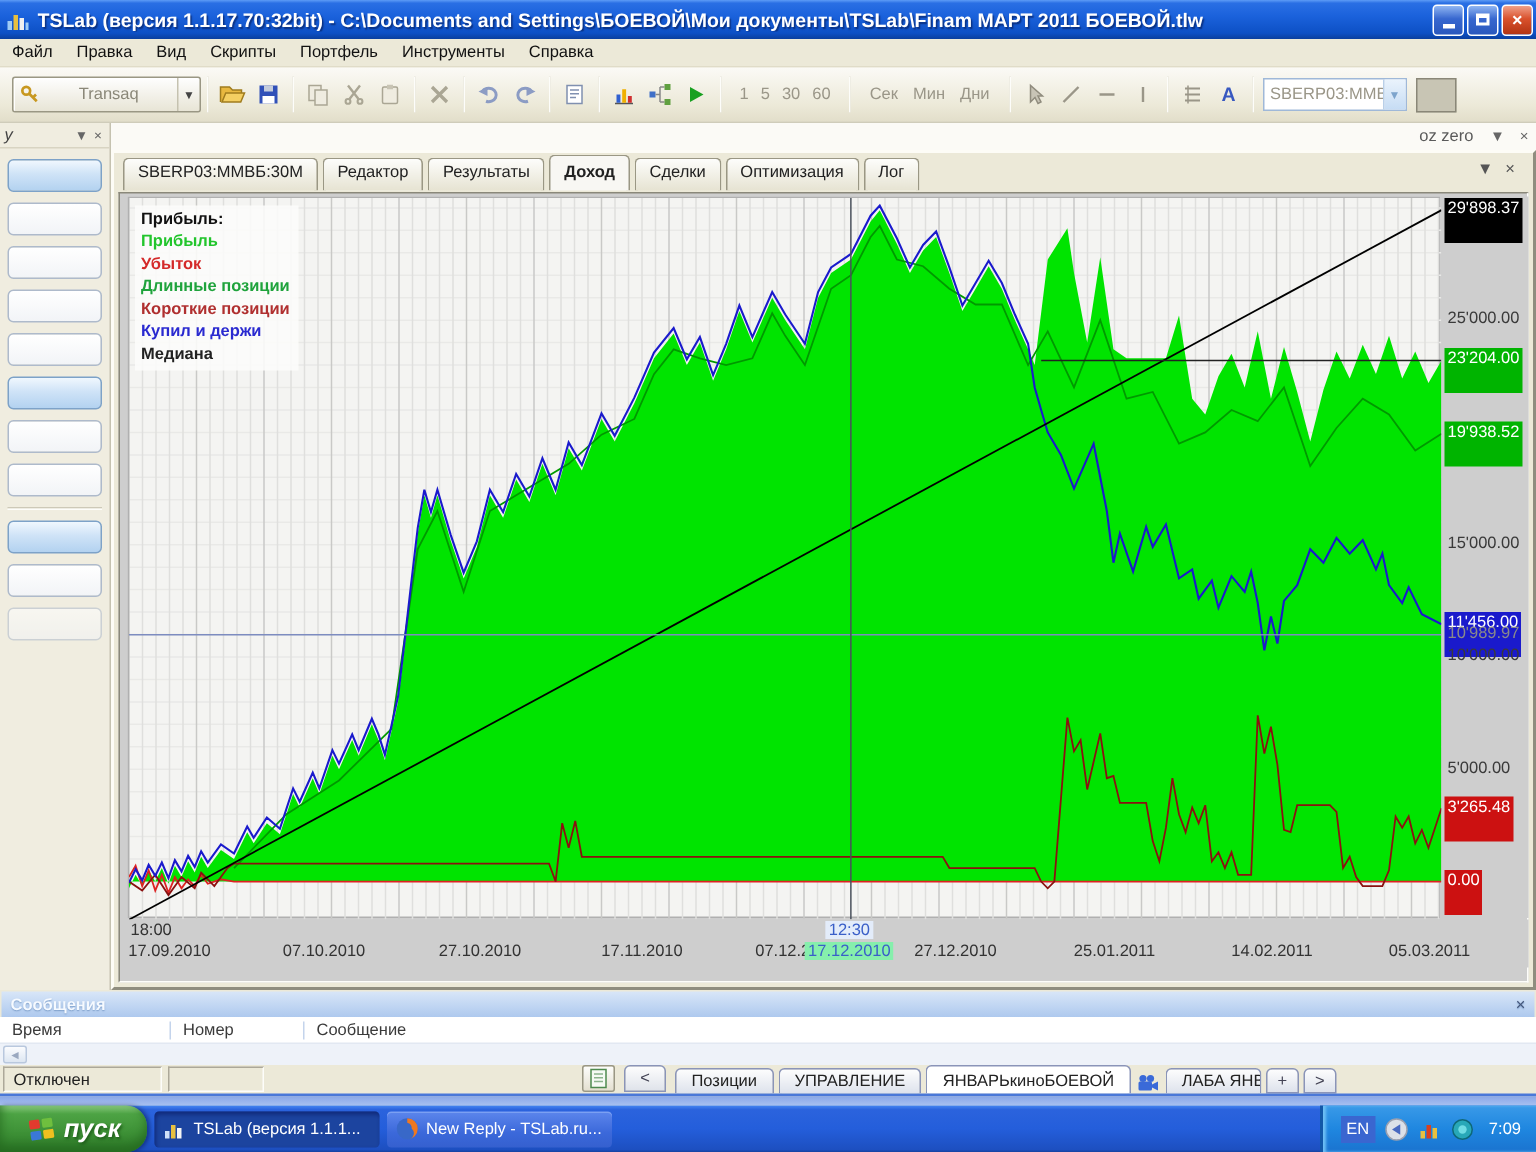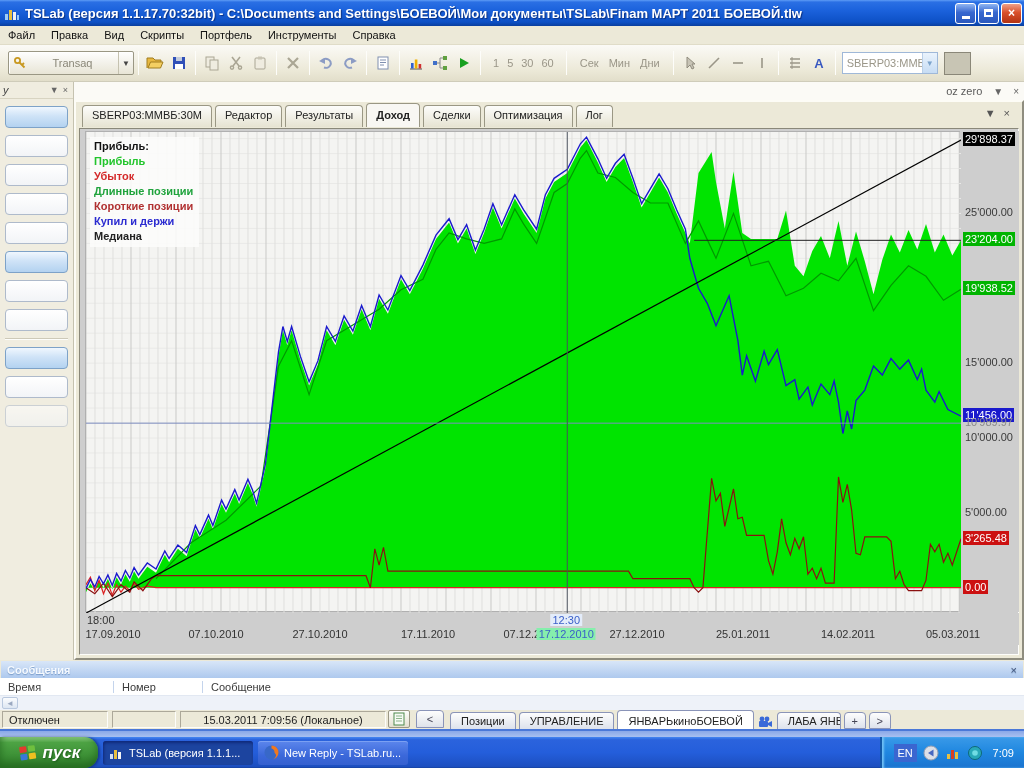--- a/index.html
+++ b/index.html
@@ -70,21 +70,21 @@
   .tab-active { background:#f8f7f3; font-weight:bold; height:22px; padding-top:5px; position:relative; z-index:2; }
   #tabrow-controls { position:absolute; right:8px; top:5px; color:#555; }
   #tabrow-controls span { padding:0 4px; }
 
   
   #chart-client { position:absolute; left:3px; top:26px; width:940px; height:527px;
     border:1px solid; border-color:#8a887a #fdfdfa #fdfdfa #8a887a; background:#cecece; }
   #plot { position:absolute; left:5px; top:2px; width:875px; height:481px; background:#f4f4f2; border:1px solid #b0b0b0; }
   #chart-svg { position:absolute; left:0; top:0; }
   #right-axis { position:absolute; left:881px; top:2px; width:58px; height:481px; background:#cecece; }
-  .ax { position:absolute; left:2px; height:14px; line-height:14px; padding:0 2px; white-space:nowrap; font-size:11px; }
+  .ax { position:absolute; left:2px; height:30px; line-height:14px; padding:0 2px; white-space:nowrap; font-size:11px; }
   .ax-plain { color:#3a3a3a; }
   .ax-gray  { color:#8a8a8a; }
   .ax-black { background:#000; color:#fff; }
   .ax-green { background:#00b400; color:#fff; }
   .ax-blue  { background:#1a1acc; color:#fff; }
   .ax-red   { background:#cc1111; color:#fff; }
   #bottom-axis { position:absolute; left:5px; top:484px; width:934px; height:32px; background:#cecece; }
   #xstart-label { position:absolute; left:2px; top:1px; color:#333; }
   .xdate { position:absolute; top:15px; transform:translateX(-50%); color:#333; white-space:nowrap; }
   #cross-time { position:absolute; top:1px; transform:translateX(-50%); color:#3a5fc8; background:#e3ecfa; padding:0 2px; }
@@ -552,21 +552,20 @@
       <span class="mcol" style="width: auto;">Сообщение</span>
     </div>
   <div id="messages-scroll">
     <span id="msg-scroll-btn">◄</span>
   </div>
 </div>
 
 <div class="abs" id="statusbar">
   <div class="scell" style="left:2px;width:106px;">Отключен</div>
   <div class="scell" style="left:112px;width:64px;"></div>
-  <div class="scell" style="left:180px;width:206px;justify-content:center;">15.03.2011 7:09:56 (Локальное)</div>
   <div id="status-icon-btn">
     <svg width="13" height="14">
         <rect x="1" y="1" width="10" height="12" fill="#f6faf4" stroke="#4e8a4e"></rect>
         <path d="M3 4 H9 M3 6.5 H9 M3 9 H9" stroke="#8cb48c"></path>
       </svg>
   </div>
   <div id="status-prev">&lt;</div>
   <div id="status-tabs">
       <div class="stab">Позиции</div>
       <div class="stab">УПРАВЛЕНИЕ</div>

